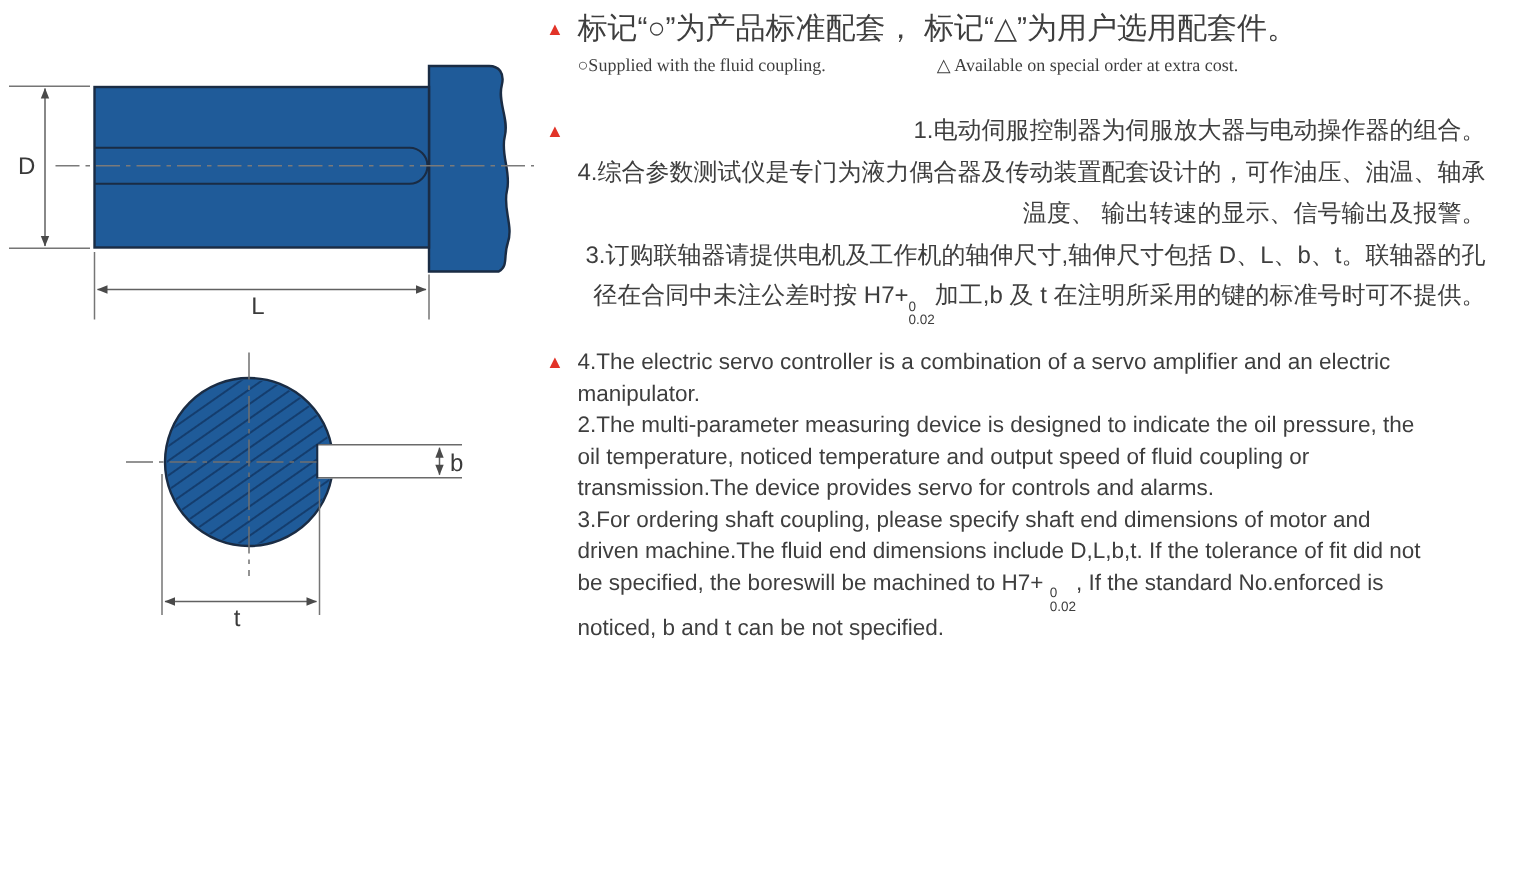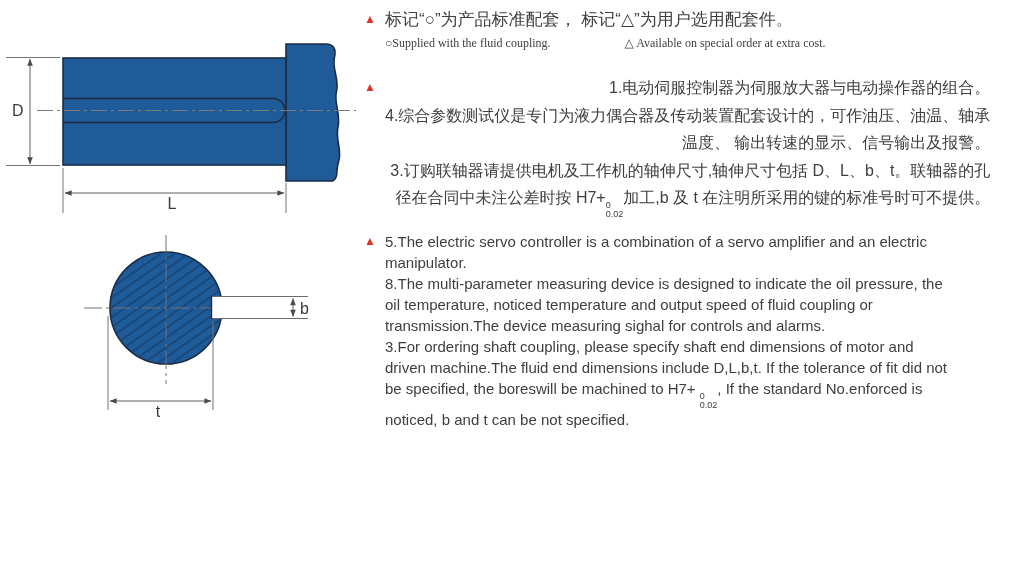--- a/index.html
+++ b/index.html
@@ -11,21 +11,21 @@
   svg text{font-family:"Liberation Sans","DejaVu Sans",sans-serif;fill:#3a3a3a;font-size:16px;}
   .diagram{position:absolute;left:0;top:0;}
 
   .note{position:absolute;display:flex;align-items:flex-start;}
   .tri{flex:0 0 21px;color:#e23328;font-size:12px;}
   .body{min-width:0;}
   .body div{white-space:nowrap;}
 
   .note1{left:364px;top:7px;}
   .note1 .tri{line-height:25px;}
-  .note1 .cn{font-size:17px;line-height:25px;}
+  .note1 .cn{font-size:20px;line-height:25px;}
   .note1 .en{font-size:12px;line-height:22px;font-family:Liberation Serif, serif;}
   .note1 .g{margin-left:74px;}
 
   .note2{left:364px;top:74px;}
   .note2 .tri{line-height:27px;}
   .note2 .body div{font-size:16px;line-height:27.5px;text-align:right;}
 
   .note3{left:364px;top:231px;}
   .note3 .tri{line-height:21px;}
   .note3 .body div{font-size:15px;line-height:21px;}
@@ -109,25 +109,25 @@
             <span class="s">0</span>
             <span class="s">0.02</span>
           </span><span>加工,b 及 t 在注明所采用的键的标准号时可不提供。</span>
       </div>
     </div>
   </div>
 
   <div class="note note3">
     <span class="tri">▲</span>
     <div class="body">
-      <div>5.The electric servo controller is a combination of a servo amplifier and an electric</div>
+      <div>4.The electric servo controller is a combination of a servo amplifier and an electric</div>
       <div>manipulator.</div>
-      <div>8.The multi-parameter measuring device is designed to indicate the oil pressure, the</div>
+      <div>2.The multi-parameter measuring device is designed to indicate the oil pressure, the</div>
       <div>oil temperature, noticed temperature and output speed of fluid coupling or</div>
-      <div>transmission.The device measuring sighal for controls and alarms.</div>
+      <div>transmission.The device provides servo for controls and alarms.</div>
       <div>3.For ordering shaft coupling, please specify shaft end dimensions of motor and</div>
       <div>driven machine.The fluid end dimensions include D,L,b,t. If the tolerance of fit did not</div>
       <div>
         <span>be specified, the boreswill be machined to H7+ </span><span class="tol">
             <span class="s">0</span>
             <span class="s">0.02</span>
           </span><span>, If the standard No.enforced is</span>
       </div>
       <div>noticed, b and t can be not specified.</div>
     </div>

